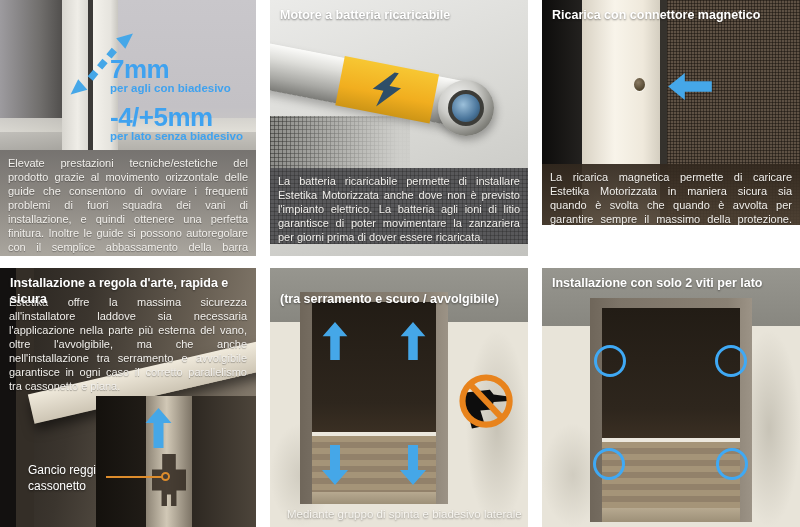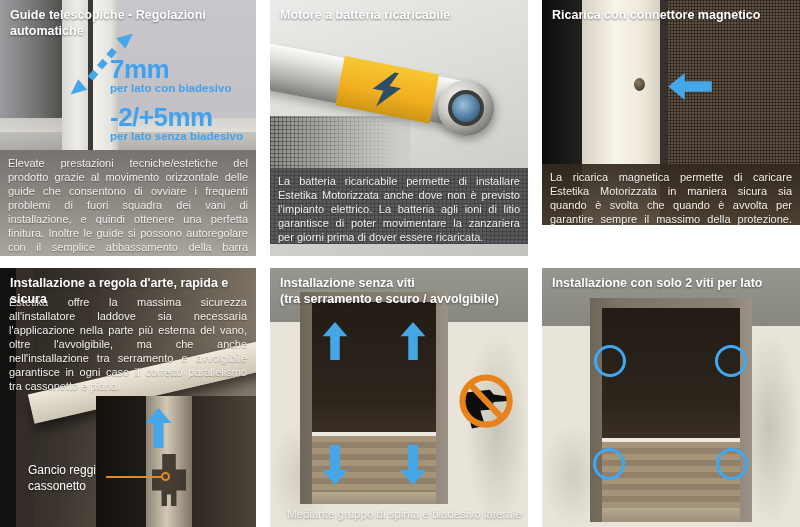--- a/index.html
+++ b/index.html
@@ -143,32 +143,31 @@
 
   <section class="pnl p1">
     <div class="layer p1-wall"></div>
     <div class="layer p1-wallR"></div>
     <div class="layer p1-sill1"></div>
     <div class="layer p1-sill2"></div>
     <div class="layer p1-bar1"></div>
     <div class="layer p1-groove"></div>
     <div class="layer p1-bar2"></div>
 
-    <h3 class="ptitle">Guide telescopiche - Regolazioni automatiche</h3>
 
     <svg class="layer p1-diag" viewBox="0 0 100 100">
       <line x1="36" y1="69" x2="68" y2="31" stroke="#45a7e8" stroke-width="9" stroke-dasharray="11 8"></line>
       <polygon points="92,10 82,30 70,16" fill="#45a7e8"></polygon>
       <polygon points="10,90 32,84 20,70" fill="#45a7e8"></polygon>
     </svg>
 
     <div class="measures">
       <div class="m-value">7mm</div>
-      <div class="m-label">per lato con biadesivo</div>
-      <div class="m-value">-2/+5mm</div>
+      <div class="m-label">per agli con biadesivo</div>
+      <div class="m-value">-4/+5mm</div>
       <div class="m-label">per lato senza biadesivo</div>
     </div>
 
     <p class="desc p1-desc">Elevate prestazioni tecniche/estetiche del prodotto grazie al movimento orizzontale delle guide che consentono di ovviare i frequenti problemi di fuori squadra dei vani di installazione, e quindi ottenere una perfetta finitura. Inoltre le guide si possono autoregolare con il semplice abbassamento della barra maniglia durante l'installazione.</p>
   </section>
 
   <section class="pnl p2">
     <div class="layer p2-bg"></div>
     <div class="layer p2-mesh"></div>
 
@@ -228,21 +227,20 @@
     <div class="layer wall-band"></div>
     <div class="winframe p5-frame">
       <div class="win-inner">
         <div class="win-dark" style="height:130px;"></div>
         <div class="win-rail" style="top:130px;"></div>
         <div class="win-slats" style="top:134px; height:56px;"></div>
         <div class="win-sill" style="height:12px;"></div>
       </div>
     </div>
 
-    <h3 class="ptitle">Installazione senza viti</h3>
     <div class="psub">(tra serramento e scuro / avvolgibile)</div>
 
     <svg class="arrow-blue" style="left:52px; top:54px; width:26px; height:38px;" viewBox="0 0 26 40">
       <polygon points="13,0 26,15 18,15 18,40 8,40 8,15 0,15" fill="#45a7e8"></polygon>
     </svg>
     <svg class="arrow-blue" style="left:130px; top:54px; width:26px; height:38px;" viewBox="0 0 26 40">
       <polygon points="13,0 26,15 18,15 18,40 8,40 8,15 0,15" fill="#45a7e8"></polygon>
     </svg>
     <svg class="arrow-blue" style="left:52px; top:176px; width:26px; height:42px;" viewBox="0 0 26 40">
       <polygon points="13,40 26,25 18,25 18,0 8,0 8,25 0,25" fill="#45a7e8"></polygon>

